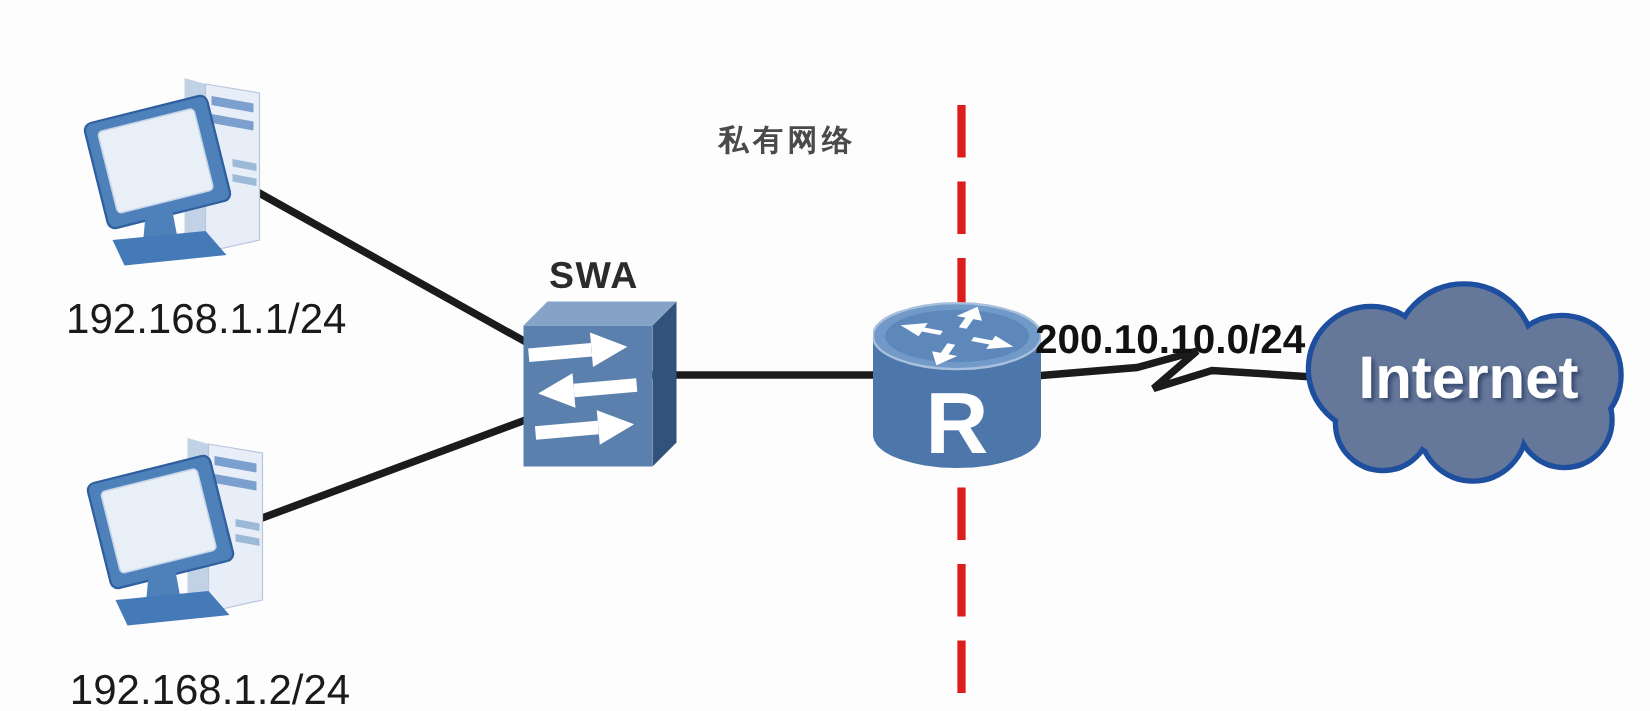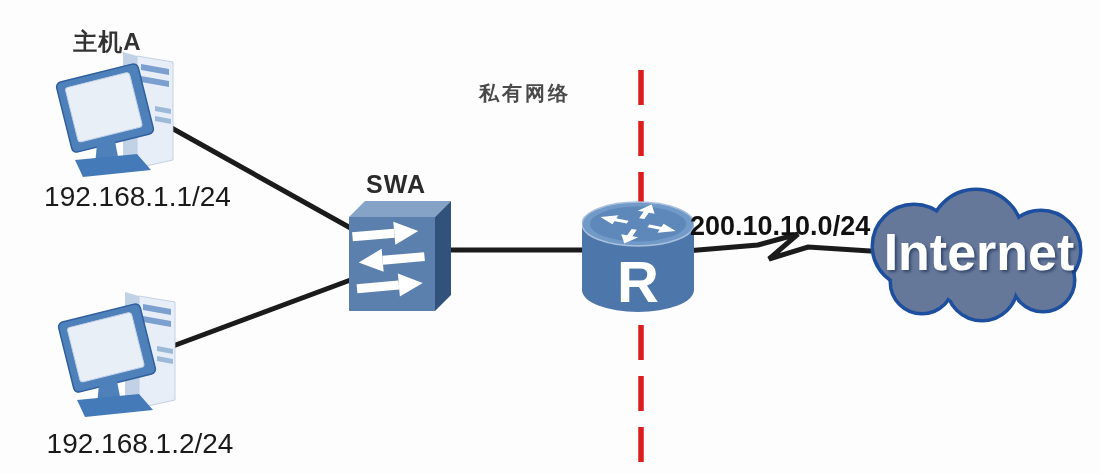--- a/index.html
+++ b/index.html
@@ -7,47 +7,46 @@
     position:relative;width:1100px;height:474px;overflow:hidden;
     background:#fdfdfd;
     font-family:"Liberation Sans","DejaVu Sans",sans-serif;
   }
   .layer{position:absolute;left:0;top:0;z-index:1;}
   .node-icon{position:absolute;z-index:2;}
   .txt{position:absolute;z-index:3;text-align:center;white-space:nowrap;}
   .region-label{font-size:20px;font-weight:600;color:#4a4a4a;letter-spacing:3px;}
   .host-label{font-size:24px;font-weight:600;color:#333333;letter-spacing:1px;}
   .dev-label{font-size:25px;font-weight:700;color:#2b2b2b;letter-spacing:1px;}
-  .ip-label{font-size:28px;font-weight:400;color:#1a1a1a;}
+  .ip-label{font-size:28px;font-weight:400;color:#1a1a1a;margin-top:16px;}
   .wan-label{font-size:27px;font-weight:600;color:#111111;}
   .cloud-wrap{position:absolute;left:864px;top:186px;width:230px;height:140px;z-index:2;}
   .cloud-text{
     position:absolute;left:0;top:0;width:100%;height:100%;
     display:flex;align-items:center;justify-content:center;
-    font-size:52px;font-weight:700;color:#ffffff;
+    font-size:40px;font-weight:700;color:#ffffff;
     text-shadow:2px 2px 3px rgba(10,30,70,.55);
     margin-top:-4px;letter-spacing:0px;z-index:3;
   }
 </style>
 </head>
 <body>
 
 <div class="canvas">
 
   <svg class="layer" width="1100" height="474" viewBox="0 0 1100 474">
     <line x1="168" y1="126" x2="372" y2="240" stroke="#1b1b1b" stroke-width="5" stroke-linecap="round"></line>
     <line x1="173" y1="346" x2="372" y2="272" stroke="#1b1b1b" stroke-width="5" stroke-linecap="round"></line>
     <line x1="430" y1="250" x2="610" y2="250" stroke="#1b1b1b" stroke-width="5" stroke-linecap="round"></line>
     <polyline points="686,251 758,245 798,234 769,259 808,247 886,252" fill="none" stroke="#1b1b1b" stroke-width="5" stroke-linecap="round" stroke-linejoin="miter"></polyline>
     <line x1="641" y1="70" x2="641" y2="474" stroke="#dd1c1c" stroke-width="5.5" stroke-dasharray="35 16"></line>
   </svg>
 
   <div class="txt region-label" style="left:455px;top:80px;width:140px;">私有网络</div>
 
-  <div class="txt host-label" style="left:40px;top:26px;width:135px;">主机A</div>
   <svg class="node-icon" style="left:53px;top:44px;" width="128" height="134" viewBox="0 0 128 134">
     <g>
       <polygon points="70,8 84,12 84,124 70,118" fill="#c2d2e6"></polygon>
       <polygon points="84,12 120,18 120,116 84,124" fill="#e8eef7" stroke="#b7c7de" stroke-width="0.8"></polygon>
       <polygon points="88,20 116,25 116,31 88,26" fill="#7b9fce"></polygon>
       <polygon points="88,32 116,37 116,43 88,38" fill="#7b9fce"></polygon>
       <polygon points="102,62 118,65 118,70 102,67" fill="#9db9d8"></polygon>
       <polygon points="102,72 118,75 118,80 102,77" fill="#9db9d8"></polygon>
     </g>
     <g transform="rotate(-14 52 64)">

